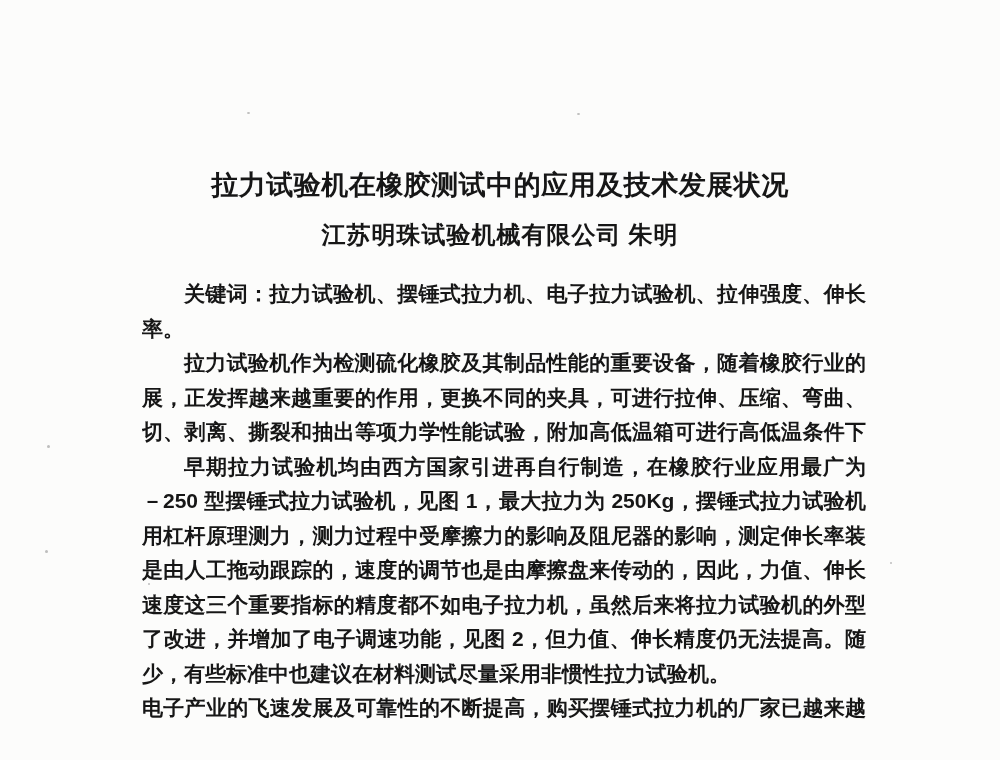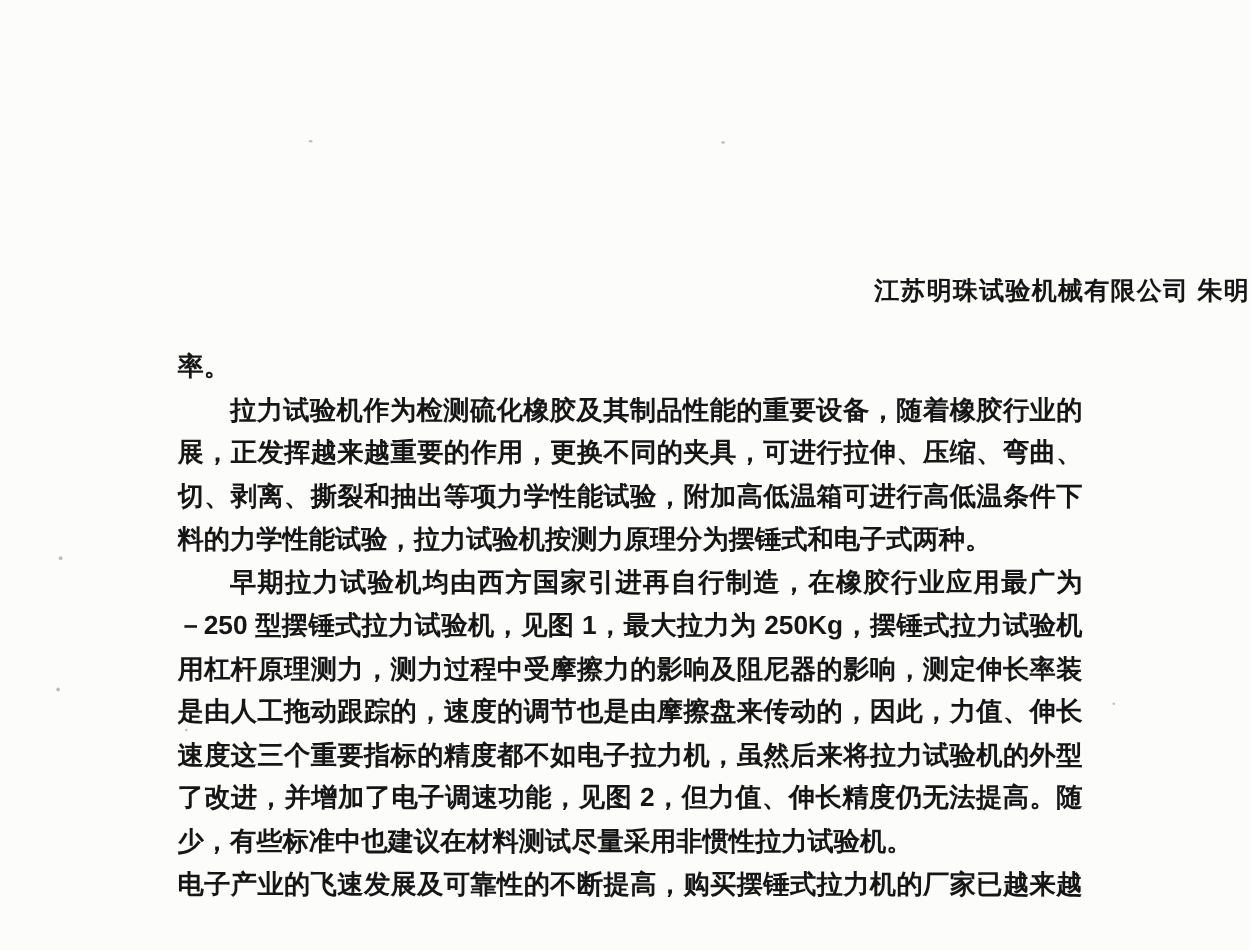--- a/index.html
+++ b/index.html
@@ -29,25 +29,26 @@
     font-size: 27px;
     font-weight: 700;
     letter-spacing: 0.5px;
     color: var(--ink);
   }
   .byline {
     position: absolute;
     top: 219px;
     left: 0;
     width: 100%;
-    text-align: right;
-    font-size: 20px;
+    text-align: center;
+    font-size: 24px;
     font-weight: 700;
     letter-spacing: 1px;
     color: var(--ink);
+    font-family: Liberation Serif, serif;
   }
   .body-text {
     position: absolute;
     left: 142px;
     top: 277px;
     width: 724px;
     font-size: 21px;
     font-weight: 700;
     line-height: 34.5px;
     color: var(--ink);
@@ -66,31 +67,32 @@
     background: #8a8a8a;
     opacity: 0.55;
     border-radius: 50%;
   }
 </style>
 </head>
 <body>
 
 <div class="page">
 
+  <h1 class="title">拉力试验机在橡胶测试中的应用及技术发展状况</h1>
 
   <div class="byline">江苏明珠试验机械有限公司 朱明</div>
 
   <div class="body-text">
 
+    <div class="line indent just">关键词：拉力试验机、摆锤式拉力机、电子拉力试验机、拉伸强度、伸长</div>
     <div class="line">率。</div>
 
     <div class="line indent just">拉力试验机作为检测硫化橡胶及其制品性能的重要设备，随着橡胶行业的发</div>
     <div class="line just">展，正发挥越来越重要的作用，更换不同的夹具，可进行拉伸、压缩、弯曲、剪</div>
     <div class="line just">切、剥离、撕裂和抽出等项力学性能试验，附加高低温箱可进行高低温条件下材</div>
-    <div class="line">料的力学性能试验，拉力试验机按测力原理分为摆锤式和电子式两种。</div>
 
     <div class="line indent just">早期拉力试验机均由西方国家引进再自行制造，在橡胶行业应用最广为 XQ</div>
     <div class="line just">－250 型摆锤式拉力试验机，见图 1，最大拉力为 250Kg，摆锤式拉力试验机利</div>
     <div class="line just">用杠杆原理测力，测力过程中受摩擦力的影响及阻尼器的影响，测定伸长率装置</div>
     <div class="line just">是由人工拖动跟踪的，速度的调节也是由摩擦盘来传动的，因此，力值、伸长和</div>
     <div class="line just">速度这三个重要指标的精度都不如电子拉力机，虽然后来将拉力试验机的外型做</div>
     <div class="line just">了改进，并增加了电子调速功能，见图 2，但力值、伸长精度仍无法提高。随着</div>
     <div class="line">少，有些标准中也建议在材料测试尽量采用非惯性拉力试验机。</div>
     <div class="line just">电子产业的飞速发展及可靠性的不断提高，购买摆锤式拉力机的厂家已越来越</div>
   </div>

